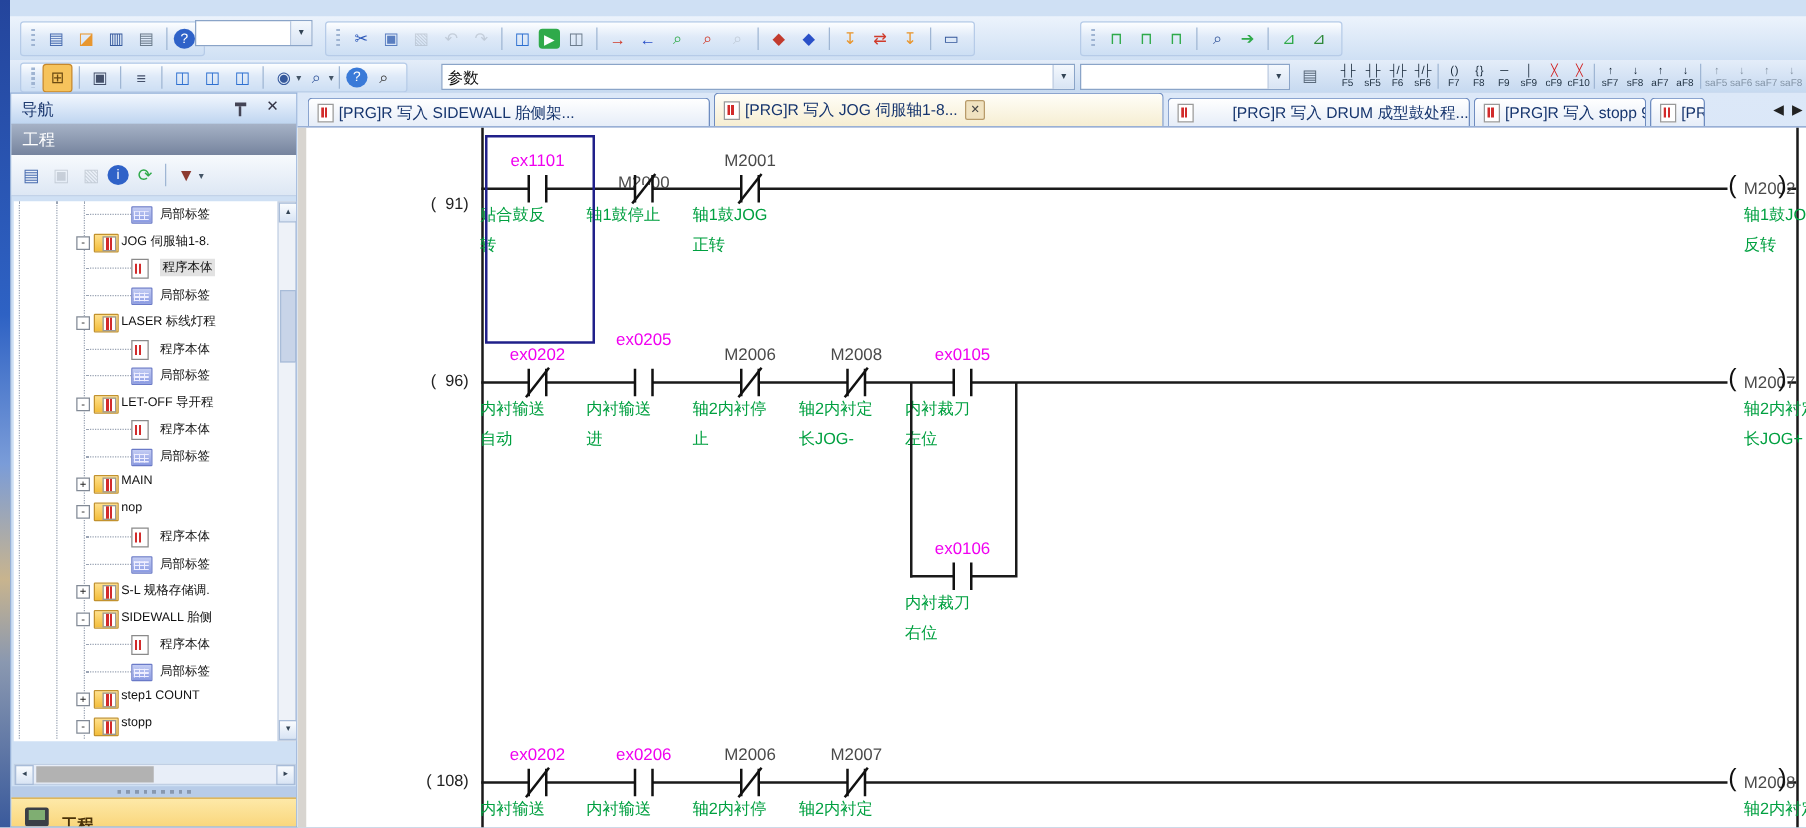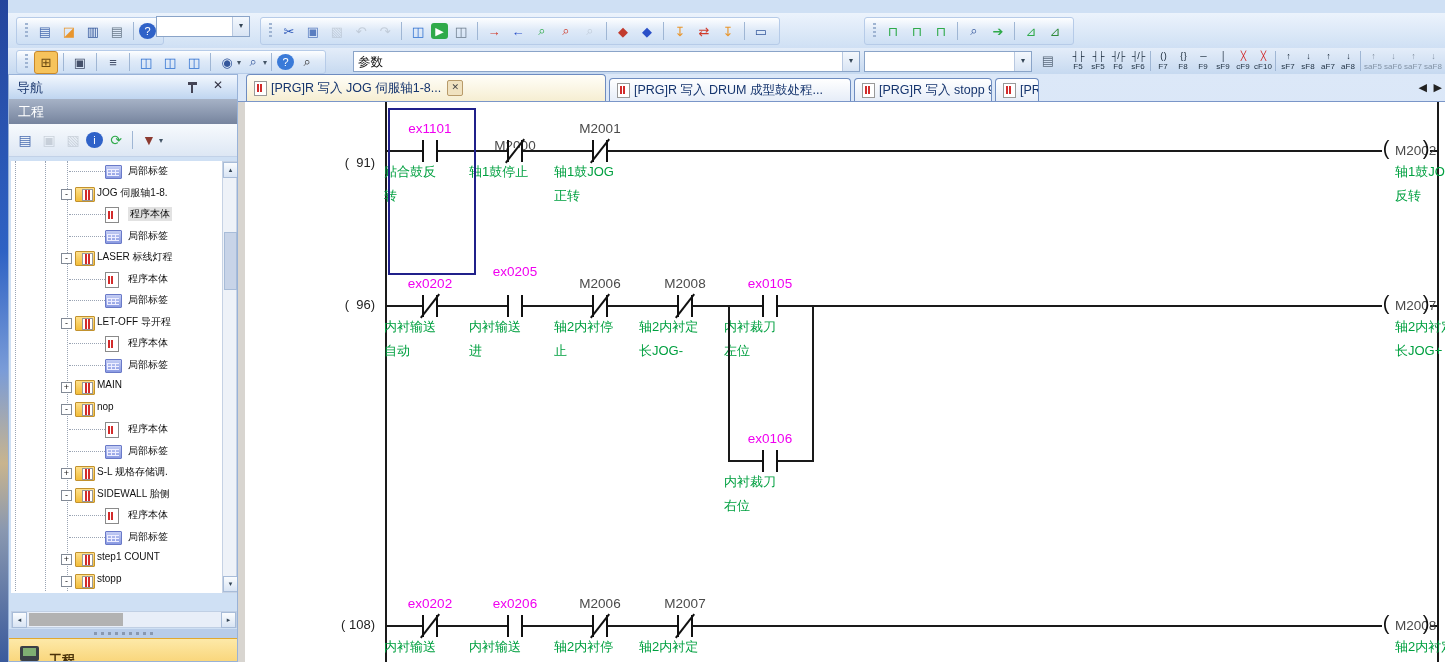--- a/index.html
+++ b/index.html
@@ -423,26 +423,30 @@
     </div>
     <div id="nav-split"></div>
     <div id="nav-bottom">
       <span class="bic"></span>
       <span class="blabel">工程</span>
     </div>
   </div>
 
   <div id="editor">
     <div id="tabbar">
+        <div class="tab" style="width: 322px;">
+          <div class="tabic"></div>
+          <span>[PRG]R 写入 SIDEWALL 胎侧架...</span>
+        </div>
         <div class="tab active" style="width: 360px;">
           <div class="tabic"></div>
           <span>[PRG]R 写入 JOG 伺服轴1-8...</span>
           <span class="tabclose">✕</span>
         </div>
-        <div class="tab" style="width: 242px;">
+        <div class="tab" style="width: 242px; gap: 27px;">
           <div class="tabic"></div>
           <span>[PRG]R 写入 DRUM 成型鼓处程...</span>
         </div>
         <div class="tab" style="width: 138px;">
           <div class="tabic"></div>
           <span>[PRG]R 写入 stopp 93步</span>
         </div>
         <div class="tab" style="width: 44px;">
           <div class="tabic"></div>
           <span>[PRG]R 写入</span>

